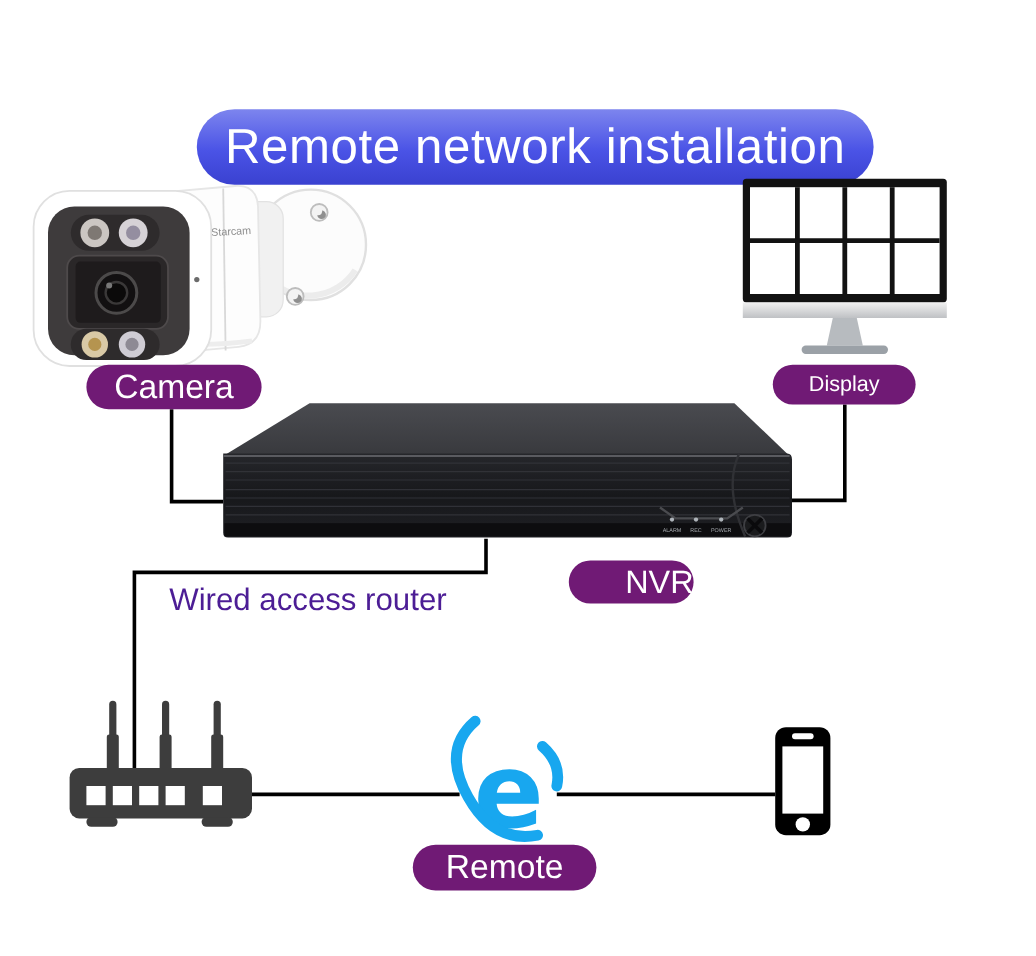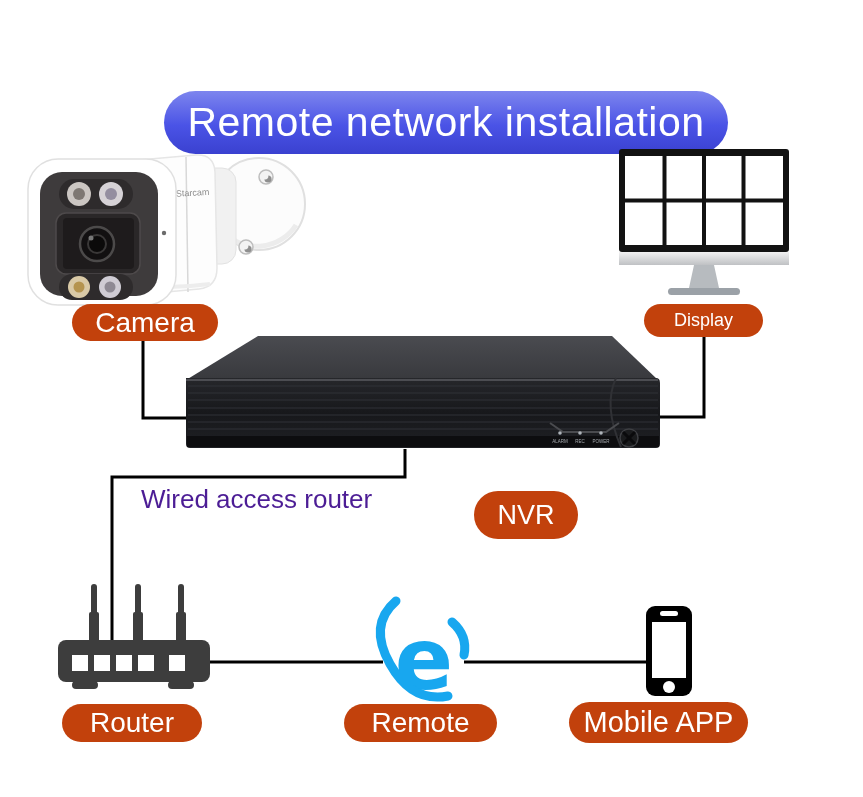--- a/index.html
+++ b/index.html
@@ -8,26 +8,26 @@
     font-family:"Liberation Sans", sans-serif;overflow:hidden;
   }
   .title-pill{
     position:absolute;left:164px;top:63px;width:564px;height:63px;
     border-radius:32px;
     background:linear-gradient(180deg,#7d85ee 0%,#4a53e6 55%,#3a41d0 100%);
     display:flex;align-items:center;justify-content:center;
     color:#ffffff;font-size:41px;font-weight:normal;letter-spacing:0.5px;margin-top:28px;
   }
   .pill{
-    position:absolute;background:#c2410c;color:#ffffff;border-radius:999px;
+    position:absolute;background:#701a75;color:#ffffff;border-radius:999px;
     display:flex;align-items:center;justify-content:center;white-space:nowrap;
   }
   .pill-camera{left:72px;top:304px;width:146px;height:37px;font-size:28px;}
   .pill-display{left:644px;top:304px;width:119px;height:33px;font-size:18px;}
-  .pill-nvr{left:474px;top:491px;width:104px;height:48px;font-size:27px;}
+  .pill-nvr{left:474px;top:467px;width:104px;height:36px;font-size:27px;justify-content:flex-end;}
   .pill-router{left:62px;top:704px;width:140px;height:38px;font-size:28px;}
   .pill-network{left:344px;top:704px;width:153px;height:38px;font-size:28px;}
   .pill-mobile{left:569px;top:702px;width:179px;height:41px;font-size:29px;}
   .note{
     position:absolute;color:#4c1d95;white-space:nowrap;
   }
   .note-wired{left:141px;top:484px;font-size:26px;}
   .note-broadband{left:226px;top:628px;font-size:24px;}
   svg{position:absolute;left:0;top:0;}
 </style>
@@ -196,25 +196,19 @@
 
   <div class="pill pill-camera">
     <span>Camera</span>
   </div>
   <div class="pill pill-display">
     <span>Display</span>
   </div>
   <div class="pill pill-nvr">
     <span>NVR</span>
   </div>
-  <div class="pill pill-router">
-    <span>Router</span>
-  </div>
   <div class="pill pill-network">
     <span>Remote</span>
   </div>
-  <div class="pill pill-mobile">
-    <span>Mobile APP</span>
-  </div>
 
   <div class="note note-wired">Wired access router</div>
 
 </div>
 
 </body></html>

